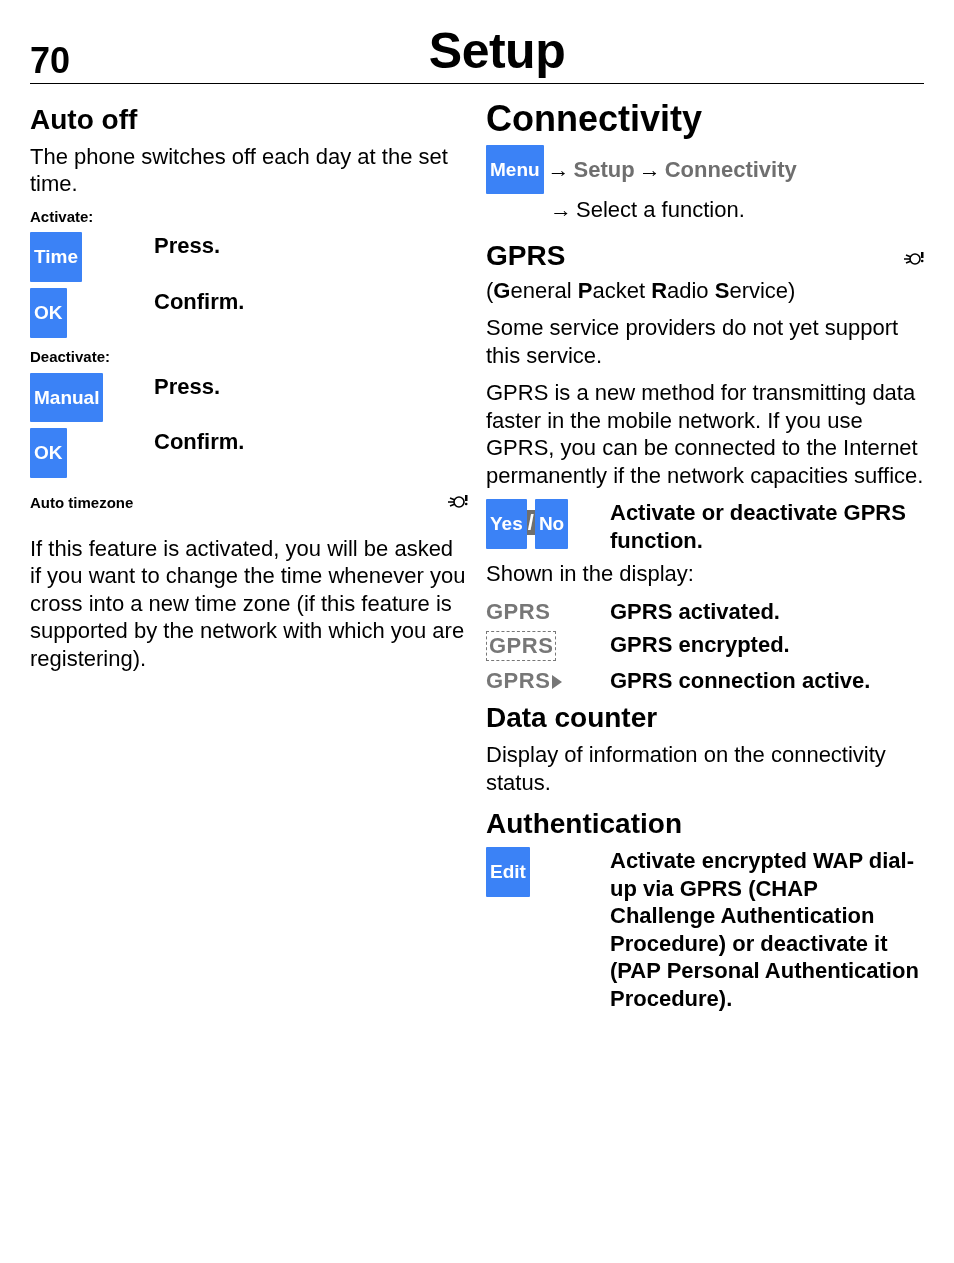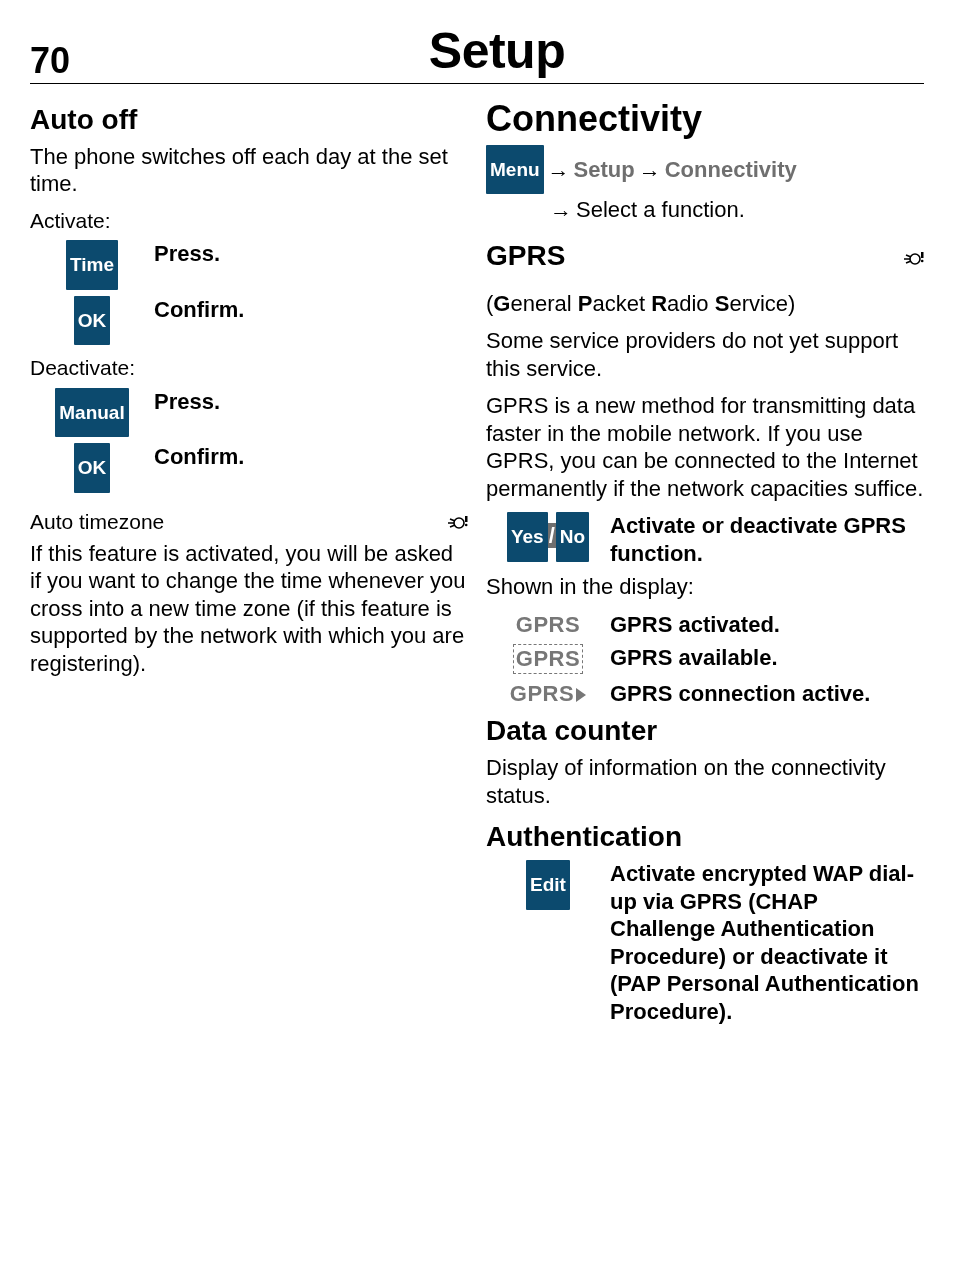--- a/index.html
+++ b/index.html
@@ -45,37 +45,36 @@
   }
   h1.big-section {
     font-size: 36px;
     font-weight: bold;
     margin: 0 0 4px;
   }
   p.body {
     margin: 4px 0 10px;
   }
   .sub {
-    font-weight: normal;
-    font-size: 21px;
+    font-weight: bold;
+    font-size: 15px;
     margin: 10px 0 6px;
   }
   .row {
     display: flex;
     align-items: flex-start;
     margin: 6px 0;
   }
   .lbl {
     width: 124px;
     flex-shrink: 0;
-    text-align: center;
   }
   .softkey {
     display: inline-block;
-    background: #0c4a6e;
+    background: #3b82f6;
     color: #fff;
     font-weight: bold;
     padding: 13px 4px;
     font-size: 19px;
     border-radius: 1px;
   }
   .softkey-sep { color:#fff; font-weight:bold; padding:0 1px;}
   .desc {
     flex: 1;
     font-weight: bold;
@@ -170,21 +169,21 @@
         <svg viewBox="0 0 22 18">
             <g fill="none" stroke="#000" stroke-width="1.6">
               <circle cx="13" cy="9" r="5"></circle>
               <path d="M2 9 L8 9 M4 5 L9 7 M4 13 L9 11"></path>
             </g>
             <rect x="19" y="2" width="2.5" height="6" fill="#000"></rect>
             <circle cx="20.2" cy="11" r="1.3" fill="#000"></circle>
           </svg>
       </span>
     </div>
-    <p class="body" style="margin-top:4px">If this feature is activated, you will be asked if you want to change the time whenever you cross into a new time zone (if this feature is supported by the network with which you are registering).</p>
+    <p class="body" style="margin-top:20px">If this feature is activated, you will be asked if you want to change the time whenever you cross into a new time zone (if this feature is supported by the network with which you are registering).</p>
 
   </div>
 
   <div class="col">
 
     <h1 class="big-section">Connectivity</h1>
 
     <div class="path-line">
       <span class="softkey">Menu</span>
       <span class="arrow">→</span>
@@ -204,21 +203,21 @@
             <g fill="none" stroke="#000" stroke-width="1.6">
               <circle cx="13" cy="9" r="5"></circle>
               <path d="M2 9 L8 9 M4 5 L9 7 M4 13 L9 11"></path>
             </g>
             <rect x="19" y="2" width="2.5" height="6" fill="#000"></rect>
             <circle cx="20.2" cy="11" r="1.3" fill="#000"></circle>
           </svg>
       </span>
     </div>
 
-    <p class="body" style="margin-top:13px">
+    <p class="body" style="margin-top:0">
       <span>(</span><b>G</b><span>eneral </span><b>P</b><span>acket </span><b>R</b><span>adio </span><b>S</b><span>ervice)</span>
     </p>
 
     <p class="body">Some service providers do not yet support this service.</p>
     <p class="body">GPRS is a new method for transmitting data faster in the mobile network. If you use GPRS, you can be connected to the Internet permanently if the network capacities suffice.</p>
 
     <div class="row">
       <div class="lbl">
         <span class="softkey">Yes</span><span class="softkey-sep" style="background:#6f6f6f;">/</span><span class="softkey">No</span>
       </div>
@@ -226,21 +225,21 @@
     </div>
 
     <p class="body">Shown in the display:</p>
 
     <div class="row">
       <div class="lbl"><span class="status-lbl">GPRS</span></div>
       <div class="desc">GPRS activated.</div>
     </div>
     <div class="row">
       <div class="lbl"><span class="status-lbl dashed">GPRS</span></div>
-      <div class="desc">GPRS available.</div>
+      <div class="desc">GPRS encrypted.</div>
     </div>
     <div class="row">
       <div class="lbl"><span class="status-lbl" style="width:auto">GPRS</span><span class="tri"></span></div>
       <div class="desc">GPRS connection active.</div>
     </div>
 
     <h2 class="section">Data counter</h2>
     <p class="body">Display of information on the connectivity status.</p>
 
     <h2 class="section">Authentication</h2>

